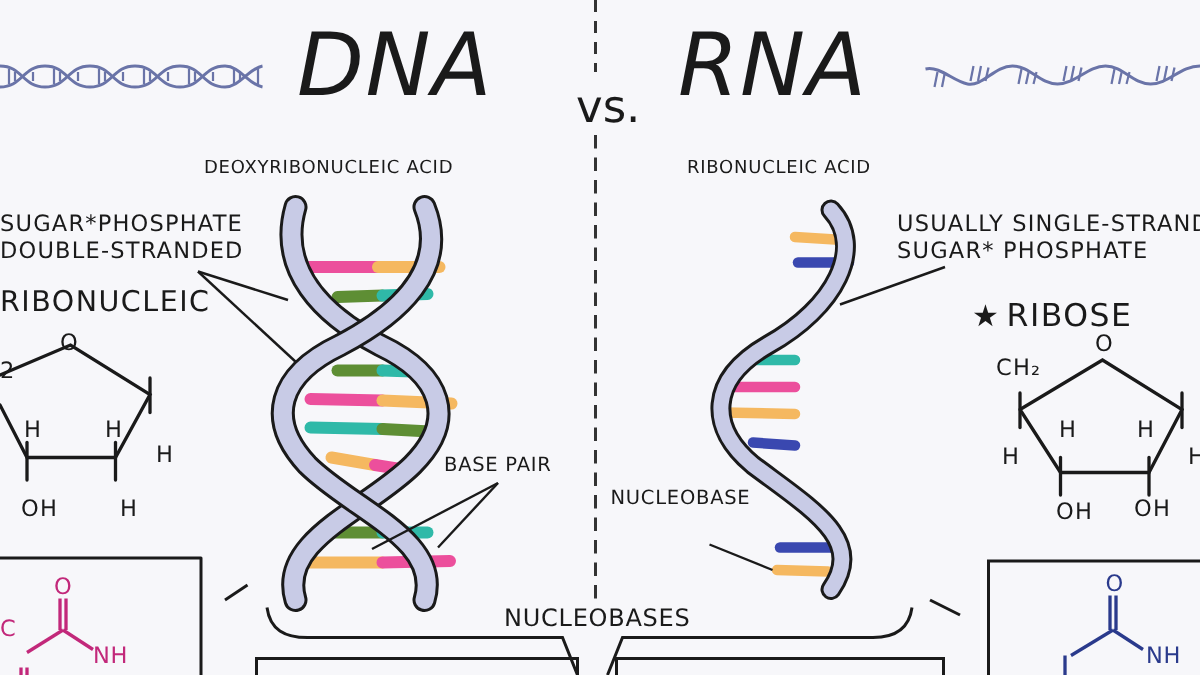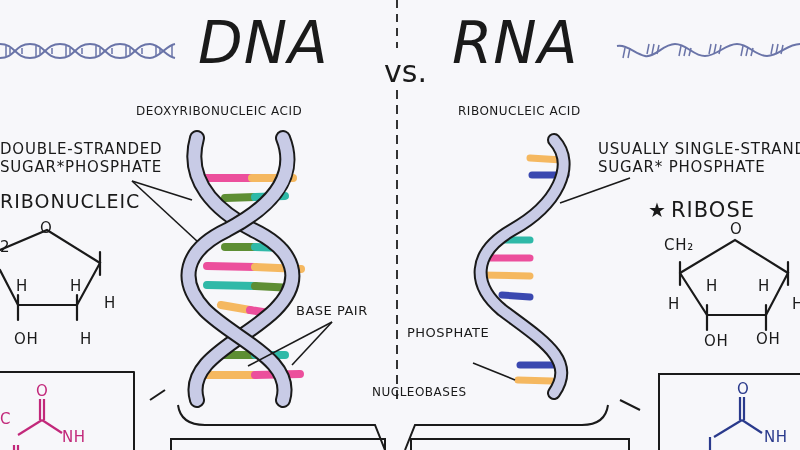--- a/index.html
+++ b/index.html
@@ -74,22 +74,22 @@
 
 <svg style="left:395px;top:0;" width="4" height="450">
   <line x1="2" y1="0" x2="2" y2="48" stroke="#333" stroke-width="2" stroke-dasharray="8,6"></line>
   <line x1="2" y1="90" x2="2" y2="400" stroke="#333" stroke-width="2" stroke-dasharray="9,6"></line>
 </svg>
 
 <div class="abs lbl" style="left:136px;top:104px;">DEOXYRIBONUCLEIC ACID</div>
 <div class="abs lbl" style="left:442px;top:104px;margin-left:16px;">RIBONUCLEIC ACID</div>
 
 <div class="abs lbl lbl-m" style="left:0;top:140px;">
+  <div>SUGAR*PHOSPHATE</div>
   <div>DOUBLE-STRANDED</div>
-  <div>SUGAR*PHOSPHATE</div>
 </div>
 <div class="abs lbl lbl-l" style="left:0;top:190px;">RIBONUCLEIC</div>
 
 <svg style="left:0;top:0;" width="800" height="450">
   <g stroke="#1a1a1a" stroke-width="1.6" fill="none">
     <line x1="132" y1="181" x2="192" y2="200"></line>
     <line x1="132" y1="181" x2="198" y2="242"></line>
   </g>
 </svg>
 
@@ -187,27 +187,27 @@
 <div class="abs lbl lbl-m" style="left:730px;top:220px;">O</div>
 <div class="abs lbl lbl-m" style="left:664px;top:236px;text-align:center;">CH₂</div>
 <div class="abs lbl lbl-m" style="left:706px;top:277px;">H</div>
 <div class="abs lbl lbl-m" style="left:758px;top:277px;">H</div>
 <div class="abs lbl lbl-m" style="left:668px;top:295px;">H</div>
 <div class="abs lbl lbl-m" style="left:792px;top:295px;">H</div>
 <div class="abs lbl lbl-m" style="left:704px;top:332px;">OH</div>
 <div class="abs lbl lbl-m" style="left:756px;top:330px;">OH</div>
 
 <div class="abs lbl" style="left:407px;top:325px;font-size:13px;">
-  <div>PHOSPHATE</div>
+  <div>NUCLEOBASE</div>
 </div>
 <svg style="left:0;top:0;" width="800" height="450">
   <line x1="473" y1="363" x2="515" y2="380" stroke="#1a1a1a" stroke-width="1.6"></line>
 </svg>
 
-<div class="abs lbl" style="left:336px;top:385px;font-size:12px;margin-left:36px;">NUCLEOBASES</div>
+<div class="abs lbl" style="left:336px;top:402px;font-size:16px;">NUCLEOBASES</div>
 <svg style="left:0;top:0;" width="800" height="450">
   <g stroke="#1a1a1a" stroke-width="2" fill="none">
     <path d="M178,405 C180,420 190,425 205,425 L375,425 L385,450"></path>
     <path d="M608,405 C606,420 596,425 582,425 L415,425 L405,450"></path>
     <line x1="150" y1="400" x2="165" y2="390"></line>
     <line x1="620" y1="400" x2="640" y2="410"></line>
   </g>
 </svg>
 
 <div class="abs" style="left:-2px;top:371px;width:133px;height:90px;border:2px solid #1a1a1a;border-radius:1px;"></div>

